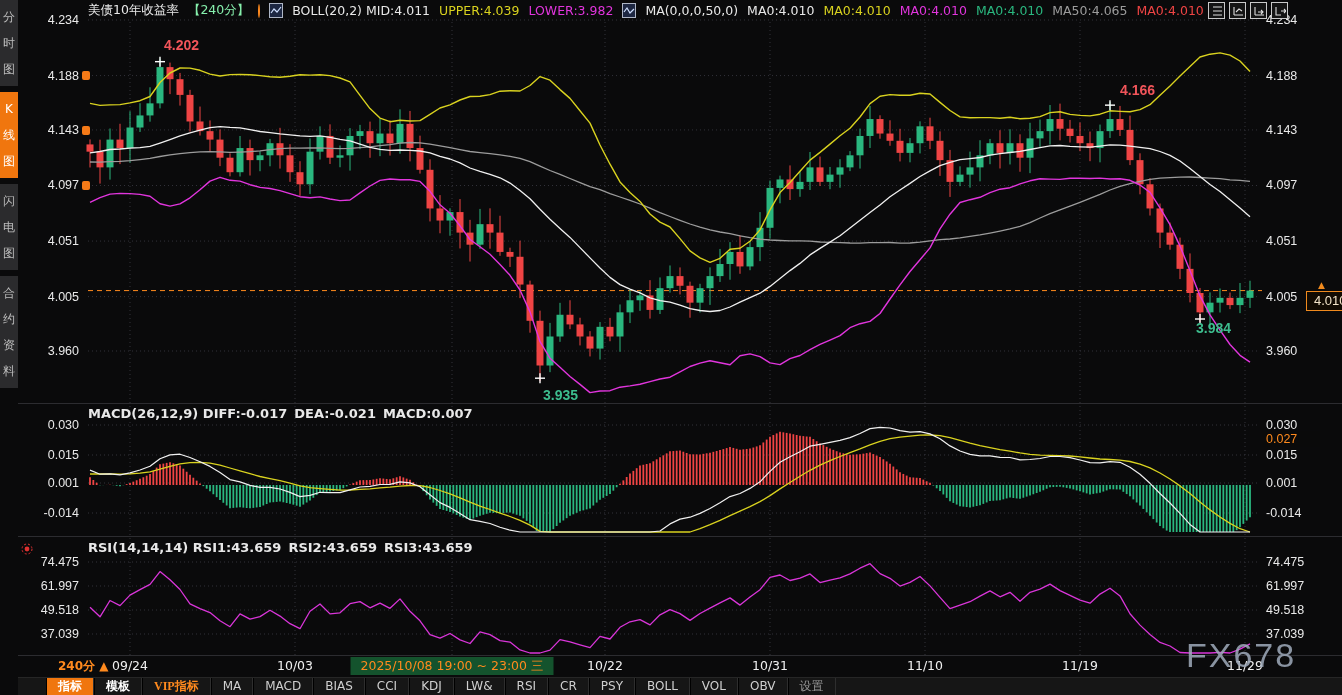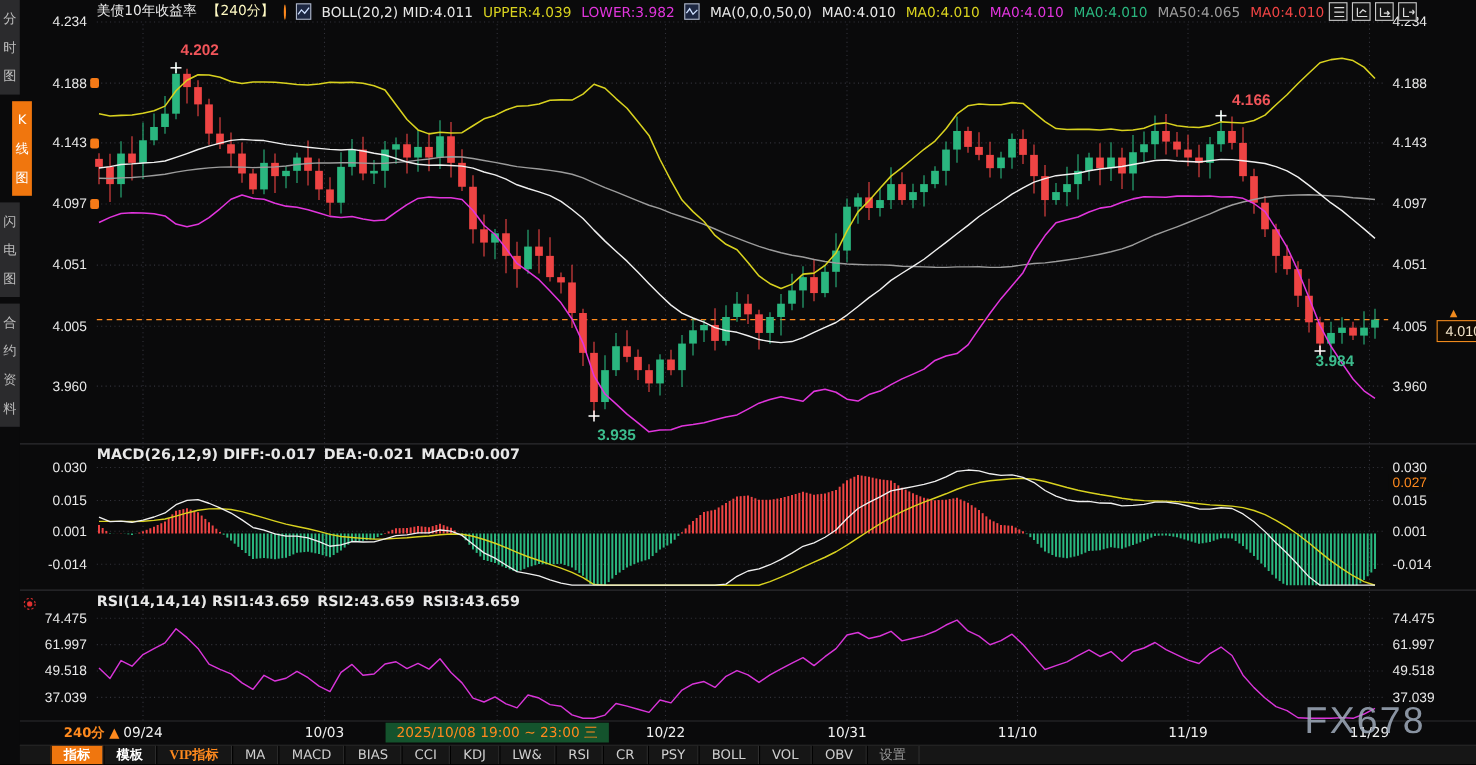--- a/index.html
+++ b/index.html
@@ -3,25 +3,25 @@
 <meta charset="utf-8">
 <style>
   html,body{margin:0;padding:0;background:#000;}
   .app{position:relative;width:1342px;height:695px;background:#0a0a0b;overflow:hidden;
        font-family:"DejaVu Sans","Liberation Sans",sans-serif;color:#e8e8e8;}
   svg text{font-family:"Liberation Sans","DejaVu Sans",sans-serif;}
   
   .sidebar{position:absolute;left:0;top:0;bottom:0;width:18px;background:#0a0a0b;z-index:6;}
   .side-tab{width:18px;font-size:12px;line-height:26px;text-align:center;color:#bdbdbd;background:#2b2b2d;
             word-break:break-all;padding:4px 0;margin:0 0 6px 0;cursor:default;}
-  .side-tab.active{background:#f0760e;color:#fff;margin-left:11px;}
+  .side-tab.active{background:#f0760e;color:#fff;}
   
   .hdr{position:absolute;left:88px;top:0;height:21px;right:140px;display:flex;align-items:center;gap:9px;
        font-size:12.5px;white-space:nowrap;z-index:5;}
-  .hdr .t-white{color:#e8e8e8}.hdr .t-orange{color:#fef9c3}.hdr .t-yellow{color:#d9d21f}
+  .hdr .t-white{color:#e8e8e8}.hdr .t-orange{color:#86efac}.hdr .t-yellow{color:#d9d21f}
   .hdr .t-magenta{color:#e135dd}
   .minus-circle{display:inline-block;width:12px;height:12px;border:1px solid #ff8a1e;border-radius:50%;position:relative;}
   .minus-circle::after{content:"";position:absolute;left:2px;right:2px;top:5px;height:2px;background:#ff8a1e;}
   .mini-chart-icon{display:inline-block;width:14px;height:13px;border:1px solid #aeb6c6;background:#1d2742;}
   .win-icons{position:absolute;left:1208px;top:2px;display:flex;gap:4px;z-index:6;}
   .win-btn{width:15px;height:15px;border:1px solid #c9c9c9;background:#141414;display:flex;align-items:center;justify-content:center;}
   
   .pane-hdr{position:absolute;left:88px;display:flex;gap:7px;font-size:13px;white-space:nowrap;z-index:5;font-weight:bold;}
   
   .axlab{position:absolute;font:12.5px "Liberation Sans","DejaVu Sans",sans-serif;color:#e9e9e9;transform:translateY(-50%);}

